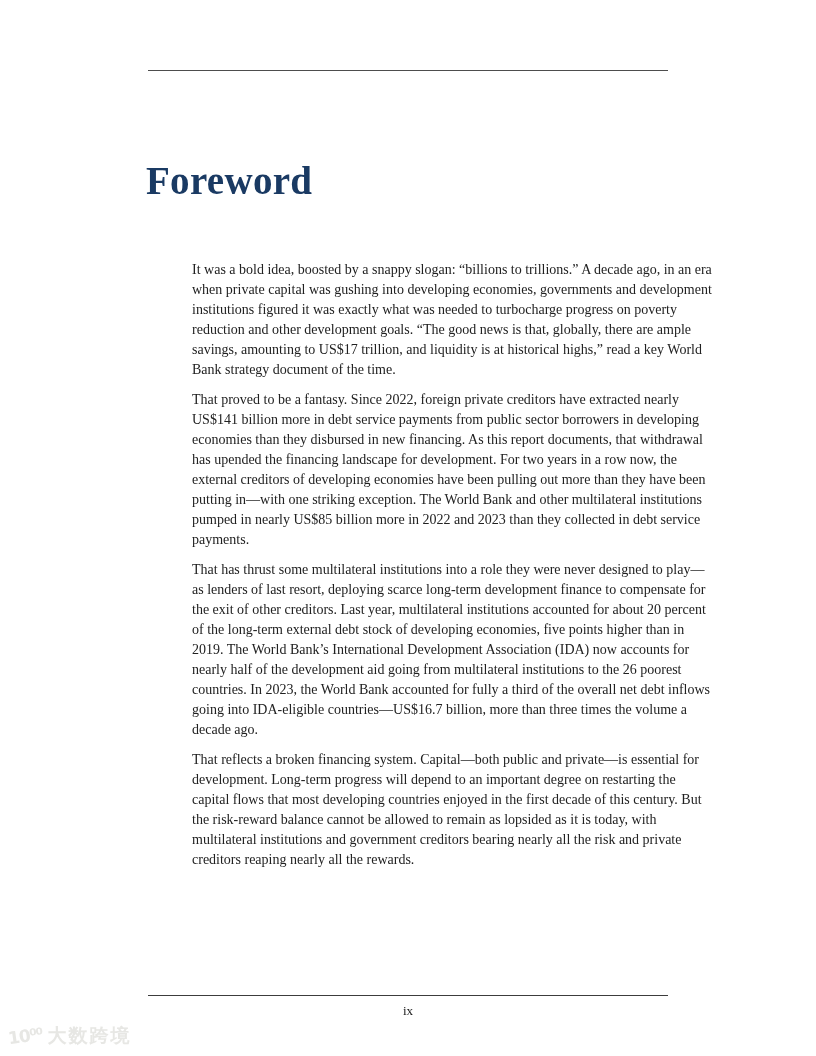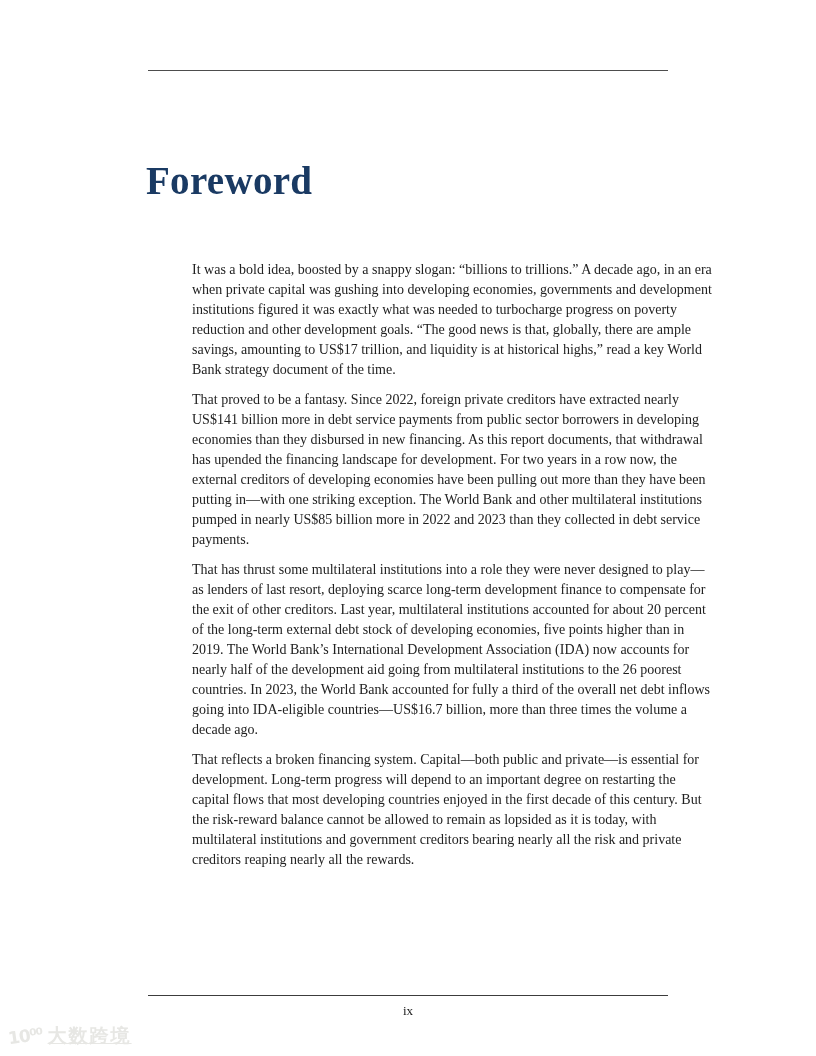--- a/index.html
+++ b/index.html
@@ -64,21 +64,20 @@
     user-select: none;
   }
   .watermark-logo {
     font-size: 17px;
     letter-spacing: -1px;
     transform: rotate(-8deg);
   }
   .watermark-text {
     font-size: 19px;
     letter-spacing: 2px;
-    text-decoration: underline;
   }
 </style>
 </head>
 <body>
 
 <div class="page">
 
   <div class="rule rule-top"></div>
 
   <h1 class="doc-title">Foreword</h1>

